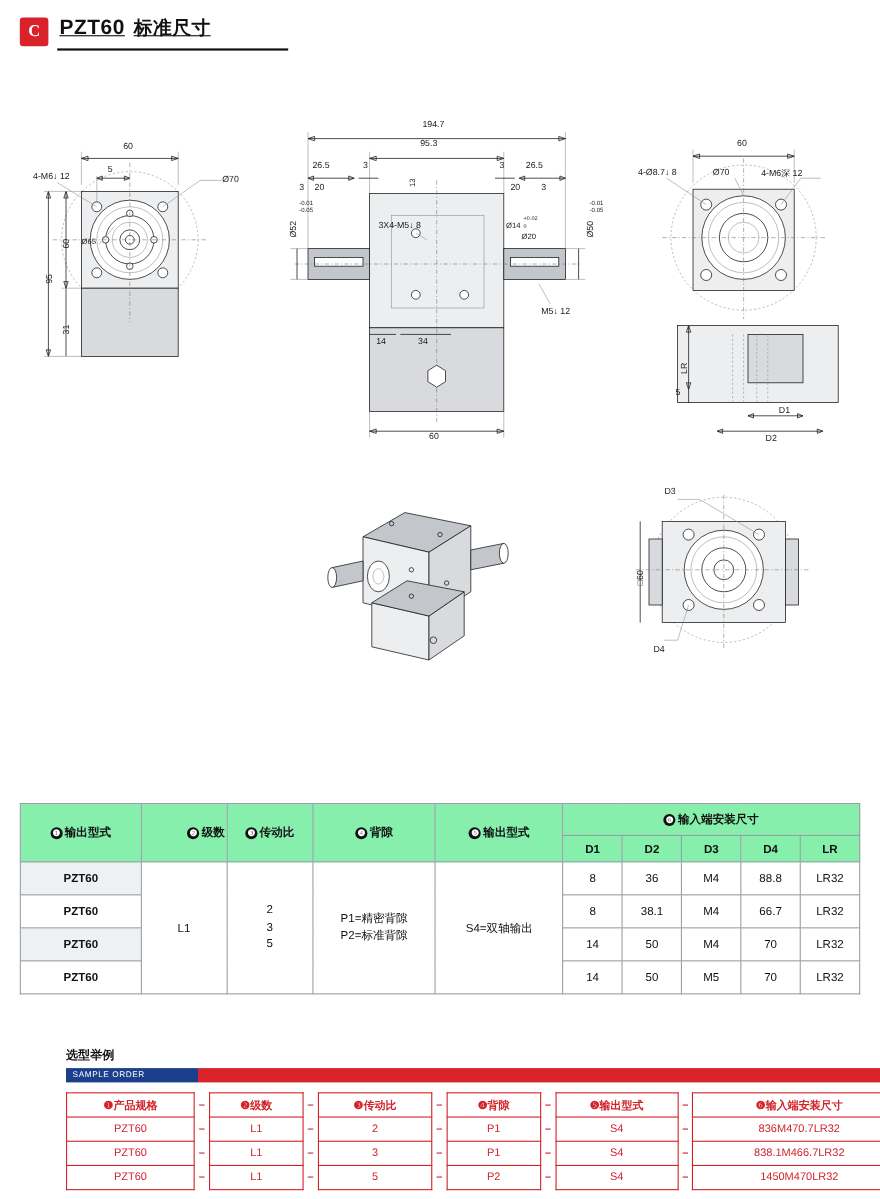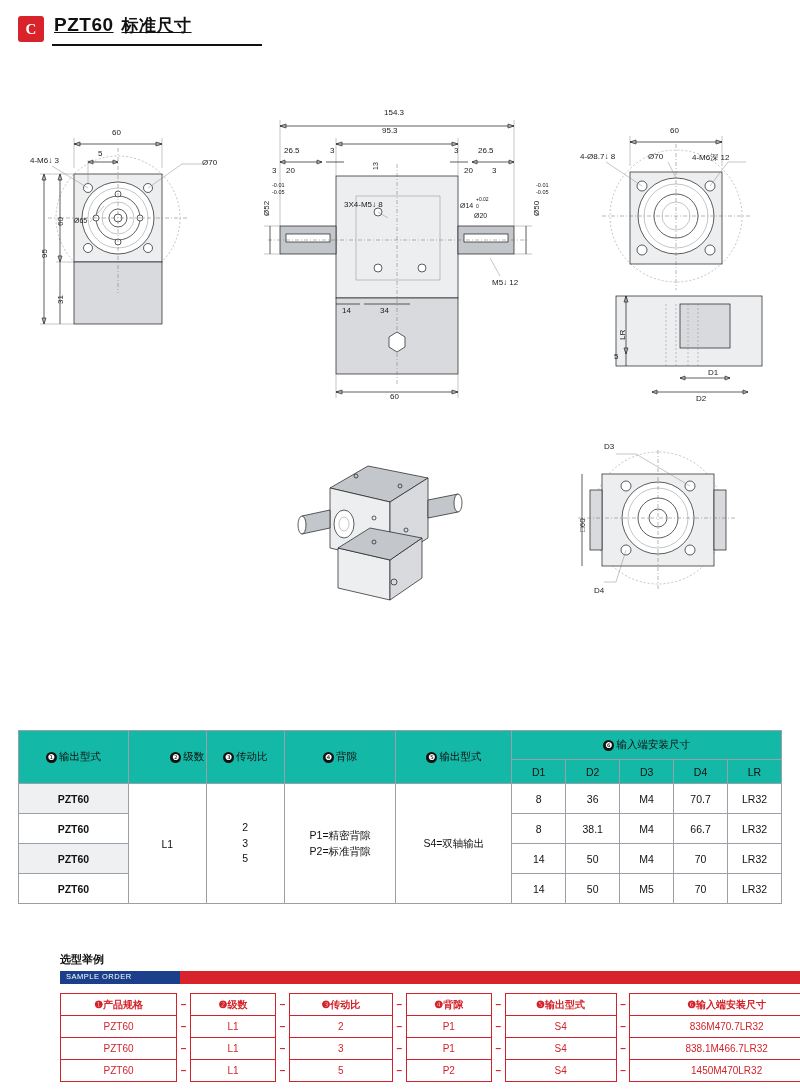--- a/index.html
+++ b/index.html
@@ -56,21 +56,21 @@
   .white { fill: #ffffff; stroke: #1a1a1a; stroke-width: .7; }
 
   
   .table-wrap { position: absolute; left: 18px; top: 730px; width: 764px; }
   table.spec { border-collapse: collapse; width: 764px; font-size: 10.5px; }
   table.spec th, table.spec td {
     border: 1px solid #9aa0a6; text-align: center; vertical-align: middle;
     padding: 0; color: #111;
   }
   table.spec thead th {
-    background: #14b8a6; font-weight: normal; height: 29px;
+    background: #86efac; font-weight: bold; height: 29px;
   }
   table.spec thead th.sub { height: 24px; }
   table.spec tbody td { height: 30px; background: #ffffff; }
   table.spec tbody tr:nth-child(odd) td.model { background: #eef0f2; }
   td.model { font-weight: bold; background: #f4f5f6; }
   .cn { font-size: 10.5px; }
   .num-badge {
     display: inline-block; width: 11px; height: 11px; line-height: 11px;
     border-radius: 50%; background: #111; color: #fff; font-size: 8px;
     text-align: center; margin-right: 2px; vertical-align: middle;
@@ -165,21 +165,21 @@
         <path class="ln" d="M30 56 l-2 6 h4 z" fill="#1a1a1a"></path>
         <path class="ln" d="M30 144 l-2 -6 h4 z" fill="#1a1a1a"></path>
         <line class="ln" x1="14" y1="56" x2="14" y2="206"></line>
         <path class="ln" d="M14 56 l-2 6 h4 z" fill="#1a1a1a"></path>
         <path class="ln" d="M14 206 l-2 -6 h4 z" fill="#1a1a1a"></path>
         <line class="ln" x1="30" y1="144" x2="30" y2="206"></line>
         <line class="thin" x1="44" y1="56" x2="10" y2="56"></line>
         <line class="thin" x1="44" y1="144" x2="26" y2="144"></line>
         <line class="thin" x1="44" y1="206" x2="10" y2="206"></line>
       </svg>
-      <div class="lbl" style="left:0px; top:38px;">4-M6↓ 3</div>
+      <div class="lbl" style="left:0px; top:38px;">4-M6↓ 12</div>
       <div class="lbl" style="left:82px; top:10px;">60</div>
       <div class="lbl" style="left:68px; top:31px;">5</div>
       <div class="lbl" style="left:172px; top:40px;">Ø70</div>
       <div class="lbl v" style="left:26px; top:108px;">60</div>
       <div class="lbl v" style="left:10px; top:140px;">95</div>
       <div class="lbl v" style="left:26px; top:186px;">31</div>
       <div class="lbl" style="left:44px; top:99px; font-size:7px;">Ø65</div>
     </div>
 
     <div class="dw" style="left:260px; top:40px; width:300px; height:300px;">
@@ -240,21 +240,21 @@
         <line class="ln" x1="10" y1="118" x2="10" y2="146"></line>
 
         <line class="thin" x1="254" y1="118" x2="272" y2="118"></line>
         <line class="thin" x1="254" y1="146" x2="272" y2="146"></line>
         <line class="ln" x1="266" y1="118" x2="266" y2="146"></line>
 
         <line class="thin" x1="128" y1="110" x2="118" y2="104"></line>
 
         <line class="thin" x1="230" y1="150" x2="240" y2="168"></line>
       </svg>
-      <div class="lbl" style="left:124px; top:0px;">154.3</div>
+      <div class="lbl" style="left:124px; top:0px;">194.7</div>
       <div class="lbl" style="left:122px; top:18px;">95.3</div>
       <div class="lbl" style="left:24px; top:38px;">26.5</div>
       <div class="lbl" style="left:70px; top:38px;">3</div>
       <div class="lbl" style="left:194px; top:38px;">3</div>
       <div class="lbl" style="left:218px; top:38px;">26.5</div>
       <div class="lbl v" style="left:112px; top:62px; font-size:7px;">13</div>
       <div class="lbl" style="left:12px; top:58px;">3</div>
       <div class="lbl" style="left:26px; top:58px;">20</div>
       <div class="lbl" style="left:204px; top:58px;">20</div>
       <div class="lbl" style="left:232px; top:58px;">3</div>
@@ -439,21 +439,21 @@
           <td rowspan="4" class="cn">
             <div class="stack">
               <div>P1=精密背隙</div>
               <div>P2=标准背隙</div>
             </div>
           </td>
           <td rowspan="4" class="cn">S4=双轴输出</td>
           <td>8</td>
           <td>36</td>
           <td>M4</td>
-          <td>70.7</td>
+          <td>88.8</td>
           <td>LR32</td>
         </tr>
         <tr>
           <td class="model">PZT60</td>
           <td>8</td>
           <td>38.1</td>
           <td>M4</td>
           <td>66.7</td>
           <td>LR32</td>
         </tr>

